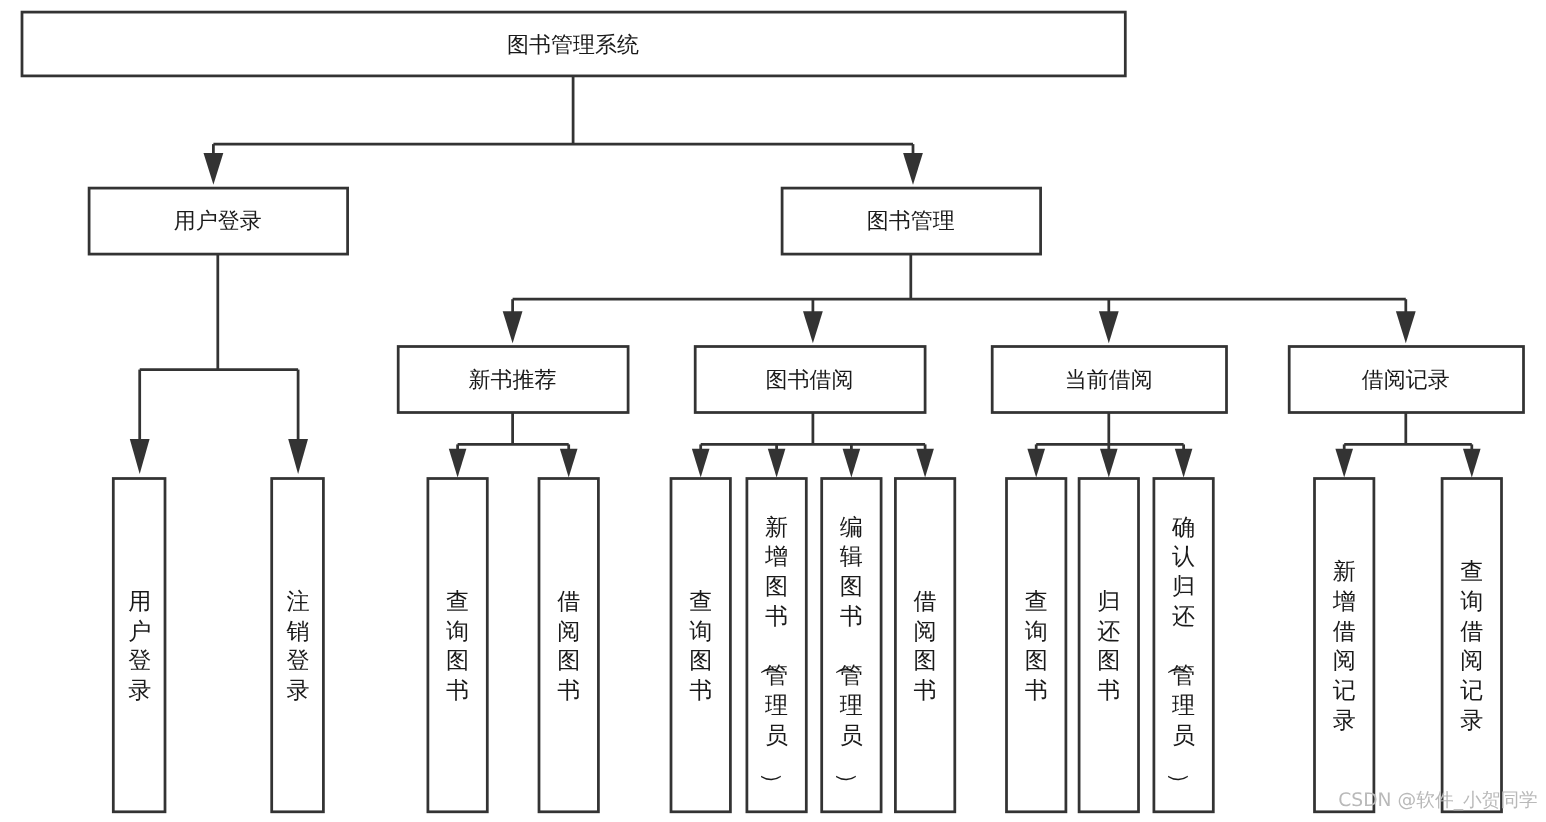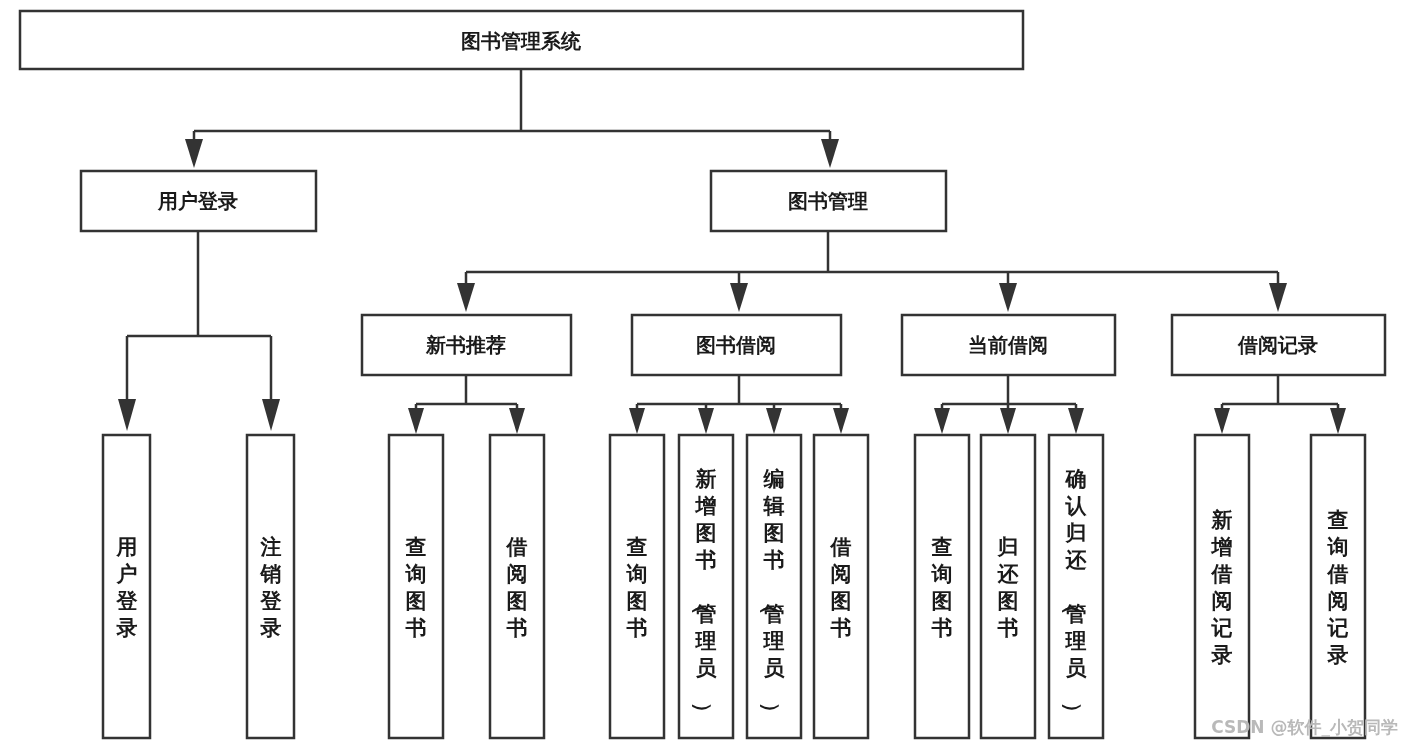--- a/index.html
+++ b/index.html
@@ -13,21 +13,20 @@
     font-family: "Liberation Sans", "DejaVu Sans", sans-serif;
     overflow: hidden;
     position: relative;
   }
   #diagram-root {
     position: absolute;
     top: 0;
     left: 0;
     width: 1405px;
     height: 722px;
-    font-weight: bold;
   }
   .node-box {
     fill: #ffffff;
     stroke: #333333;
     stroke-width: 2.5;
   }
   .connector {
     stroke: #333333;
     stroke-width: 2.5;
     fill: none;

